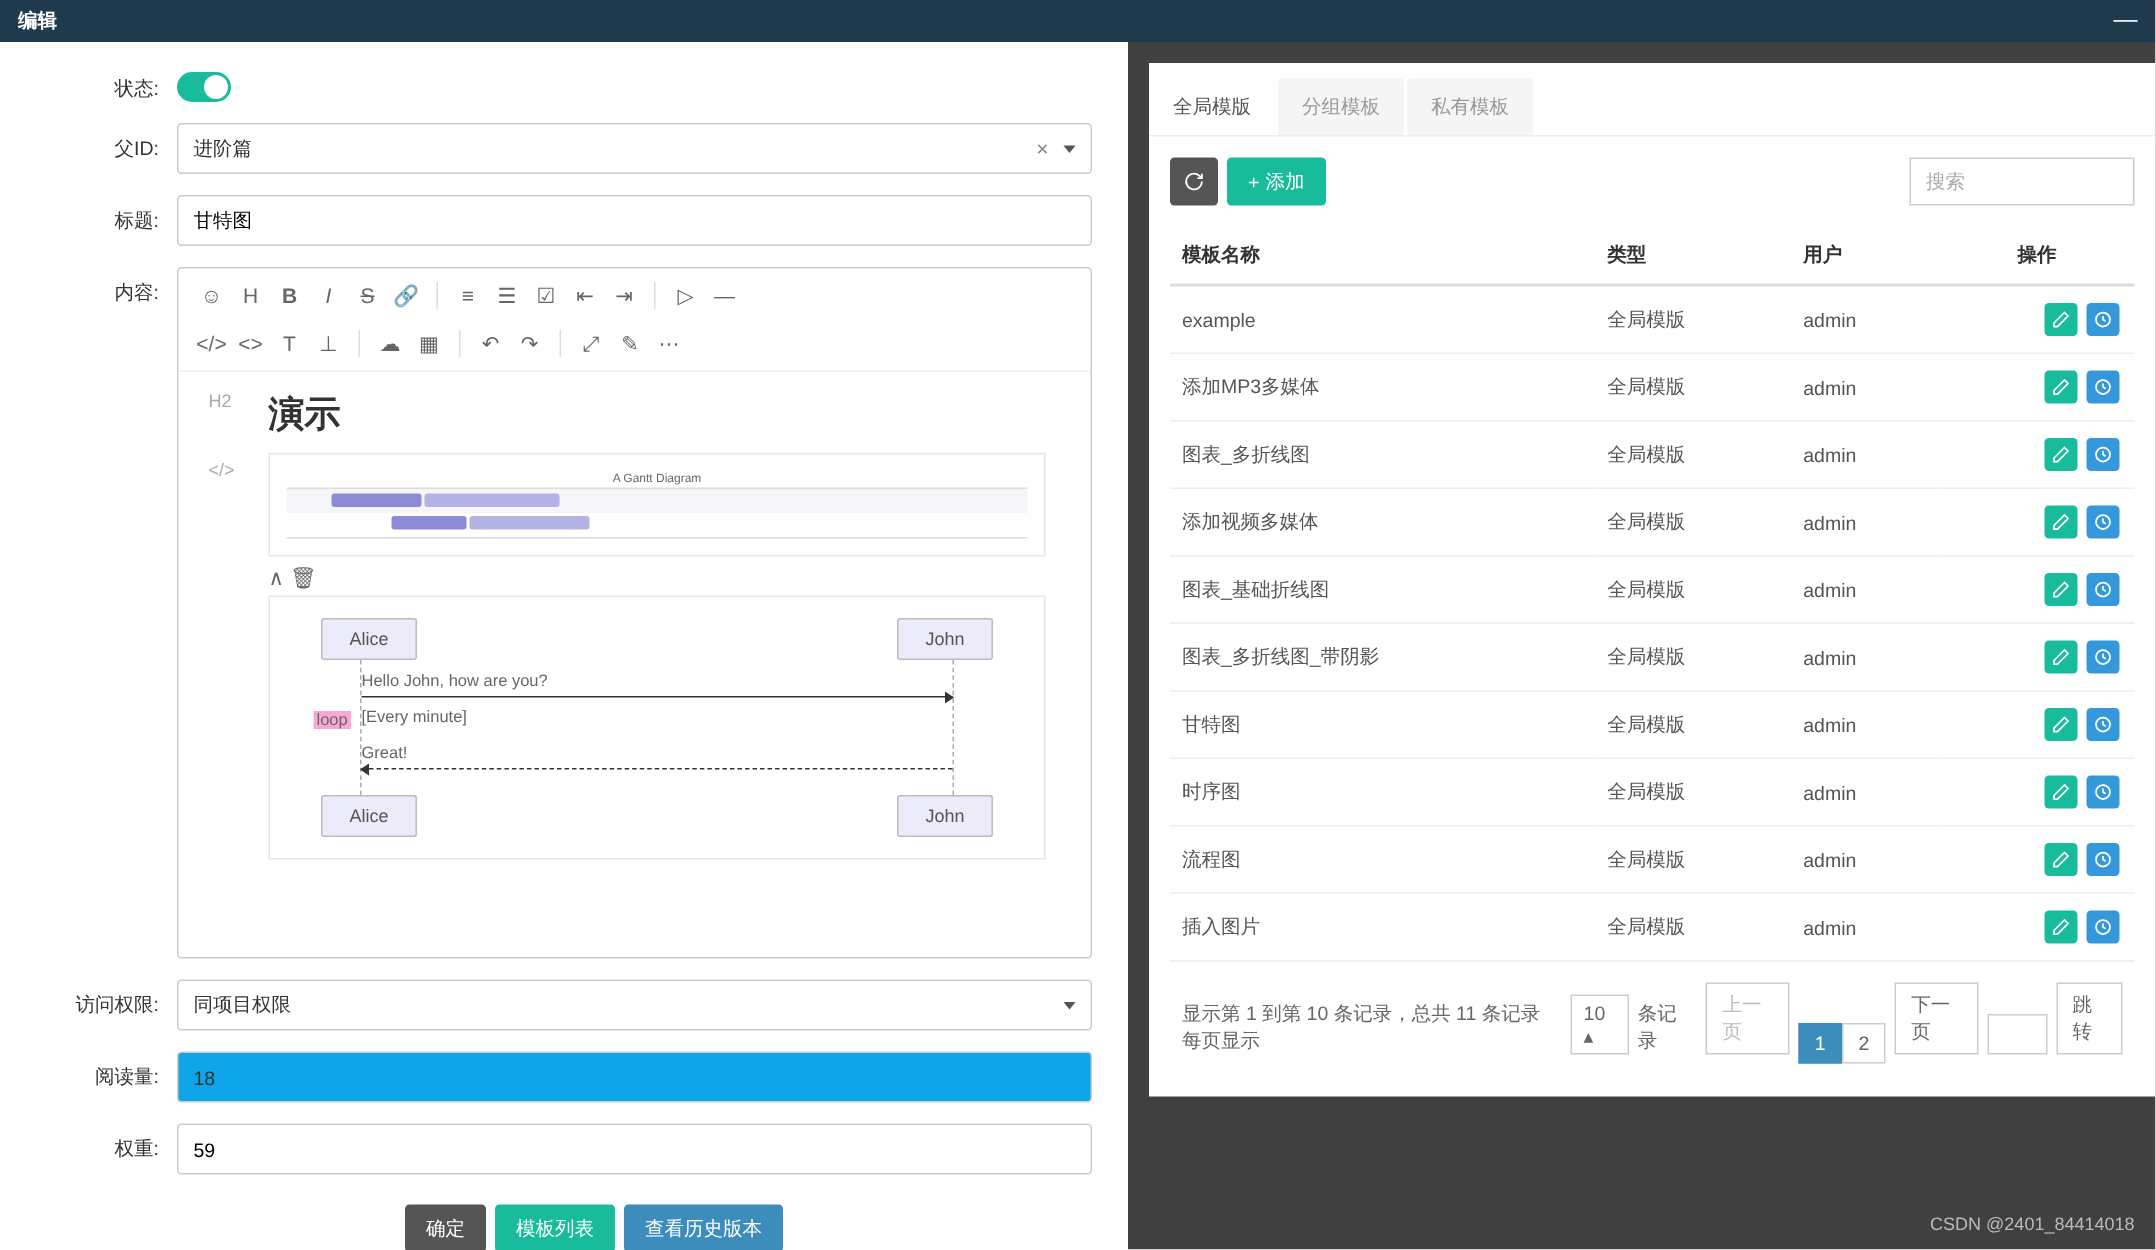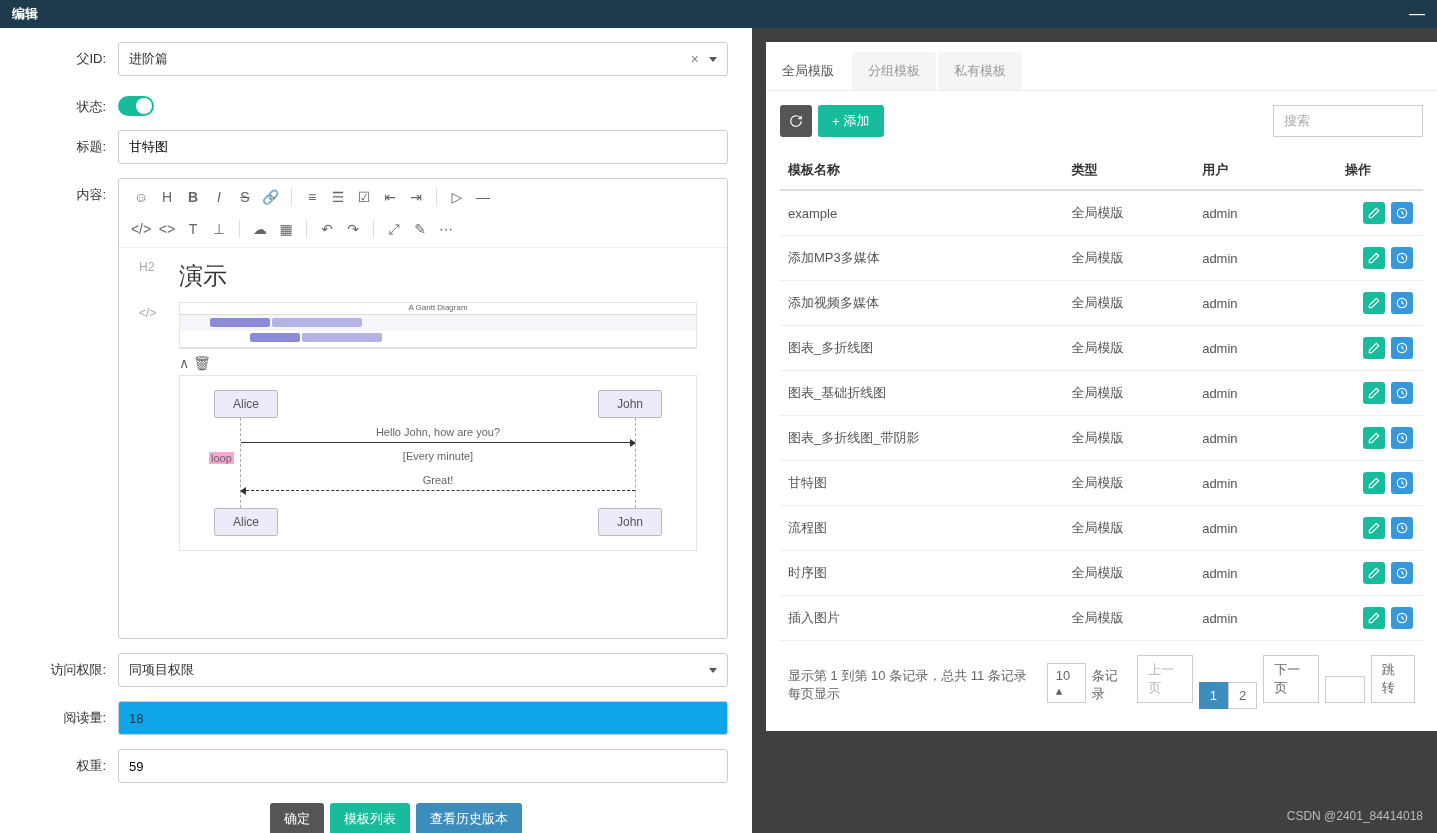--- a/index.html
+++ b/index.html
@@ -23,33 +23,33 @@
 .toggle .knob { width: 16px; height: 16px; background: #fff; border-radius: 50%; position: absolute; right: 2px; top: 2px; }
 .editor-box { border: 1px solid #ccc; border-radius: 3px; }
 .toolbar { border-bottom: 1px solid #eee; padding: 6px 10px; display: flex; flex-wrap: wrap; gap: 4px 2px; color: #666; }
 .tb-btn { width: 24px; height: 24px; display: inline-flex; align-items: center; justify-content: center; cursor: pointer; font-size: 14px; border-radius: 3px; }
 .tb-sep { width: 1px; background: #ddd; height: 18px; margin: 3px 6px; }
 .editor-content { padding: 12px 30px 12px 60px; height: 390px; overflow-y: auto; position: relative; }
 .editor-content::-webkit-scrollbar { width: 10px; }
 .editor-content::-webkit-scrollbar-thumb { background: #c1c1c1; border-radius: 5px; }
 .h2-mark { position: absolute; left: 20px; color: #aaa; font-size: 12px; }
 .code-mark { position: absolute; left: 20px; color: #aaa; font-size: 12px; margin-top: 4px; }
-h2.demo { font-size: 24px; font-weight: normal; margin-bottom: 10px; }
-.gantt-box { border: 1px solid #e5e5e5; padding: 0; margin-bottom: 6px; text-align: center; font-size: 8px; color: #666; }
+h2.demo { font-size: 24px; font-weight: bold; margin-bottom: 10px; }
+.gantt-box { border: 1px solid #e5e5e5; padding: 11px; margin-bottom: 6px; text-align: center; font-size: 8px; color: #666; }
 .gantt-box .gt-title { margin-bottom: 2px; }
 .gantt-bars { height: 34px; background: linear-gradient(to bottom, #f5f5fa 50%, #fff 50%); position: relative; border-top: 1px solid #ddd; border-bottom: 1px solid #ddd; }
 .gbar { position: absolute; height: 9px; background: #8b8bd8; border-radius: 2px; }
 .gantt-labels { position: absolute; left: 4px; top: 2px; font-size: 7px; line-height: 14px; color: #999; }
 .block-controls { display: flex; gap: 4px; margin: 4px 0; color: #666; }
 .block-controls span { cursor: pointer; font-size: 14px; }
 .seq-box { border: 1px solid #e5e5e5; padding: 14px; }
 .seq-actors { display: flex; justify-content: space-between; padding: 0 20px; }
 .actor { border: 1px solid #bbb; background: #ecebf9; padding: 6px 18px; font-size: 12px; color: #555; border-radius: 2px; }
 .seq-body { position: relative; height: 90px; margin: 0 46px; border-left: 1px dashed #aaa; border-right: 1px dashed #aaa; }
-.seq-msg { position: absolute; width: 100%; text-align: center; font-size: 11px; color: #666; }
+.seq-msg { position: absolute; width: 100%; font-size: 11px; color: #666; }
 .seq-arrow { border-top: 1px solid #333; position: relative; }
 .seq-arrow::after { content: ""; position: absolute; right: -1px; top: -4px; border-left: 6px solid #333; border-top: 4px solid transparent; border-bottom: 4px solid transparent; }
 .seq-arrow.back { border-top: 1px dashed #333; }
 .seq-arrow.back::after { left: -1px; right: auto; border-left: none; border-right: 6px solid #333; }
 .loop-label { position: absolute; left: -32px; font-size: 11px; color: #666; background: #f9a8d4; padding: 0 2px; }
 .footer-btns { margin-left: 240px; margin-top: 20px; display: flex; gap: 6px; }
 .btn { padding: 7px 14px; border-radius: 3px; border: none; cursor: pointer; font-size: 13px; color: #fff; }
 .btn-primary { background: #3c8dbc; }
 .btn-success { background: #18bc9c; }
 .btn-default { background: #555; }
@@ -85,38 +85,38 @@
 <div class="titlebar">
   <span class="ttl">编辑</span>
   <span class="min">—</span>
 </div>
 
 <div class="main">
 
   <div class="left">
 
     <div class="form-row">
+      <label>状态:</label>
+      <div class="ctrl" style="padding-top:6px;">
+        <div class="toggle">
+            <div class="knob"></div>
+          </div>
+      </div>
+    </div>
+
+    <div class="form-row">
       <label>父ID:</label>
       <div class="ctrl">
         <div class="select-like">
           <span>进阶篇</span>
           <span style="display:flex;align-items:center;">
             <span class="clear">×</span>
             <span class="caret"></span>
           </span>
         </div>
-      </div>
-    </div>
-
-    <div class="form-row">
-      <label>状态:</label>
-      <div class="ctrl" style="padding-top:6px;">
-        <div class="toggle">
-            <div class="knob"></div>
-          </div>
       </div>
     </div>
 
     <div class="form-row">
       <label>标题:</label>
       <div class="ctrl">
         <div class="input-like">
           <input value="甘特图" style="">
         </div>
       </div>
@@ -308,56 +308,56 @@
                   </span>
       <span class="op-btn op-other">
                     <svg class="ico" viewBox="0 0 24 24" fill="none" stroke="#fff" stroke-width="2">
                       <circle cx="12" cy="12" r="8"></circle>
                       <path d="M12 8v4l3 2"></path>
                     </svg>
                   </span>
     </td>
               </tr>
               <tr>
+                <td>图表_多折线图</td>
+    <td>全局模版</td>
+    <td>admin</td>
+    <td style="text-align:right;">
+      <span class="op-btn op-edit">
+                    <svg class="ico" viewBox="0 0 24 24" fill="none" stroke="#fff" stroke-width="2">
+                      <path d="M4 20h4L20 8l-4-4L4 16v4z"></path>
+                    </svg>
+                  </span>
+      <span class="op-btn op-other">
+                    <svg class="ico" viewBox="0 0 24 24" fill="none" stroke="#fff" stroke-width="2">
+                      <circle cx="12" cy="12" r="8"></circle>
+                      <path d="M12 8v4l3 2"></path>
+                    </svg>
+                  </span>
+    </td>
+              </tr>
+              <tr>
                 <td>添加视频多媒体</td>
     <td>全局模版</td>
     <td>admin</td>
     <td style="text-align:right;">
       <span class="op-btn op-edit">
                     <svg class="ico" viewBox="0 0 24 24" fill="none" stroke="#fff" stroke-width="2">
                       <path d="M4 20h4L20 8l-4-4L4 16v4z"></path>
                     </svg>
                   </span>
       <span class="op-btn op-other">
                     <svg class="ico" viewBox="0 0 24 24" fill="none" stroke="#fff" stroke-width="2">
                       <circle cx="12" cy="12" r="8"></circle>
                       <path d="M12 8v4l3 2"></path>
                     </svg>
                   </span>
     </td>
               </tr>
               <tr>
-                <td>图表_多折线图</td>
-    <td>全局模版</td>
-    <td>admin</td>
-    <td style="text-align:right;">
-      <span class="op-btn op-edit">
-                    <svg class="ico" viewBox="0 0 24 24" fill="none" stroke="#fff" stroke-width="2">
-                      <path d="M4 20h4L20 8l-4-4L4 16v4z"></path>
-                    </svg>
-                  </span>
-      <span class="op-btn op-other">
-                    <svg class="ico" viewBox="0 0 24 24" fill="none" stroke="#fff" stroke-width="2">
-                      <circle cx="12" cy="12" r="8"></circle>
-                      <path d="M12 8v4l3 2"></path>
-                    </svg>
-                  </span>
-    </td>
-              </tr>
-              <tr>
                 <td>图表_基础折线图</td>
     <td>全局模版</td>
     <td>admin</td>
     <td style="text-align:right;">
       <span class="op-btn op-edit">
                     <svg class="ico" viewBox="0 0 24 24" fill="none" stroke="#fff" stroke-width="2">
                       <path d="M4 20h4L20 8l-4-4L4 16v4z"></path>
                     </svg>
                   </span>
       <span class="op-btn op-other">
@@ -398,39 +398,39 @@
                   </span>
       <span class="op-btn op-other">
                     <svg class="ico" viewBox="0 0 24 24" fill="none" stroke="#fff" stroke-width="2">
                       <circle cx="12" cy="12" r="8"></circle>
                       <path d="M12 8v4l3 2"></path>
                     </svg>
                   </span>
     </td>
               </tr>
               <tr>
+                <td>时序图</td>
+    <td>全局模版</td>
+    <td>admin</td>
+    <td style="text-align:right;">
+      <span class="op-btn op-edit">
+                    <svg class="ico" viewBox="0 0 24 24" fill="none" stroke="#fff" stroke-width="2">
+                      <path d="M4 20h4L20 8l-4-4L4 16v4z"></path>
+                    </svg>
+                  </span>
+      <span class="op-btn op-other">
+                    <svg class="ico" viewBox="0 0 24 24" fill="none" stroke="#fff" stroke-width="2">
+                      <circle cx="12" cy="12" r="8"></circle>
+                      <path d="M12 8v4l3 2"></path>
+                    </svg>
+                  </span>
+    </td>
+              </tr>
+              <tr>
                 <td>流程图</td>
-    <td>全局模版</td>
-    <td>admin</td>
-    <td style="text-align:right;">
-      <span class="op-btn op-edit">
-                    <svg class="ico" viewBox="0 0 24 24" fill="none" stroke="#fff" stroke-width="2">
-                      <path d="M4 20h4L20 8l-4-4L4 16v4z"></path>
-                    </svg>
-                  </span>
-      <span class="op-btn op-other">
-                    <svg class="ico" viewBox="0 0 24 24" fill="none" stroke="#fff" stroke-width="2">
-                      <circle cx="12" cy="12" r="8"></circle>
-                      <path d="M12 8v4l3 2"></path>
-                    </svg>
-                  </span>
-    </td>
-              </tr>
-              <tr>
-                <td>时序图</td>
     <td>全局模版</td>
     <td>admin</td>
     <td style="text-align:right;">
       <span class="op-btn op-edit">
                     <svg class="ico" viewBox="0 0 24 24" fill="none" stroke="#fff" stroke-width="2">
                       <path d="M4 20h4L20 8l-4-4L4 16v4z"></path>
                     </svg>
                   </span>
       <span class="op-btn op-other">
                     <svg class="ico" viewBox="0 0 24 24" fill="none" stroke="#fff" stroke-width="2">

